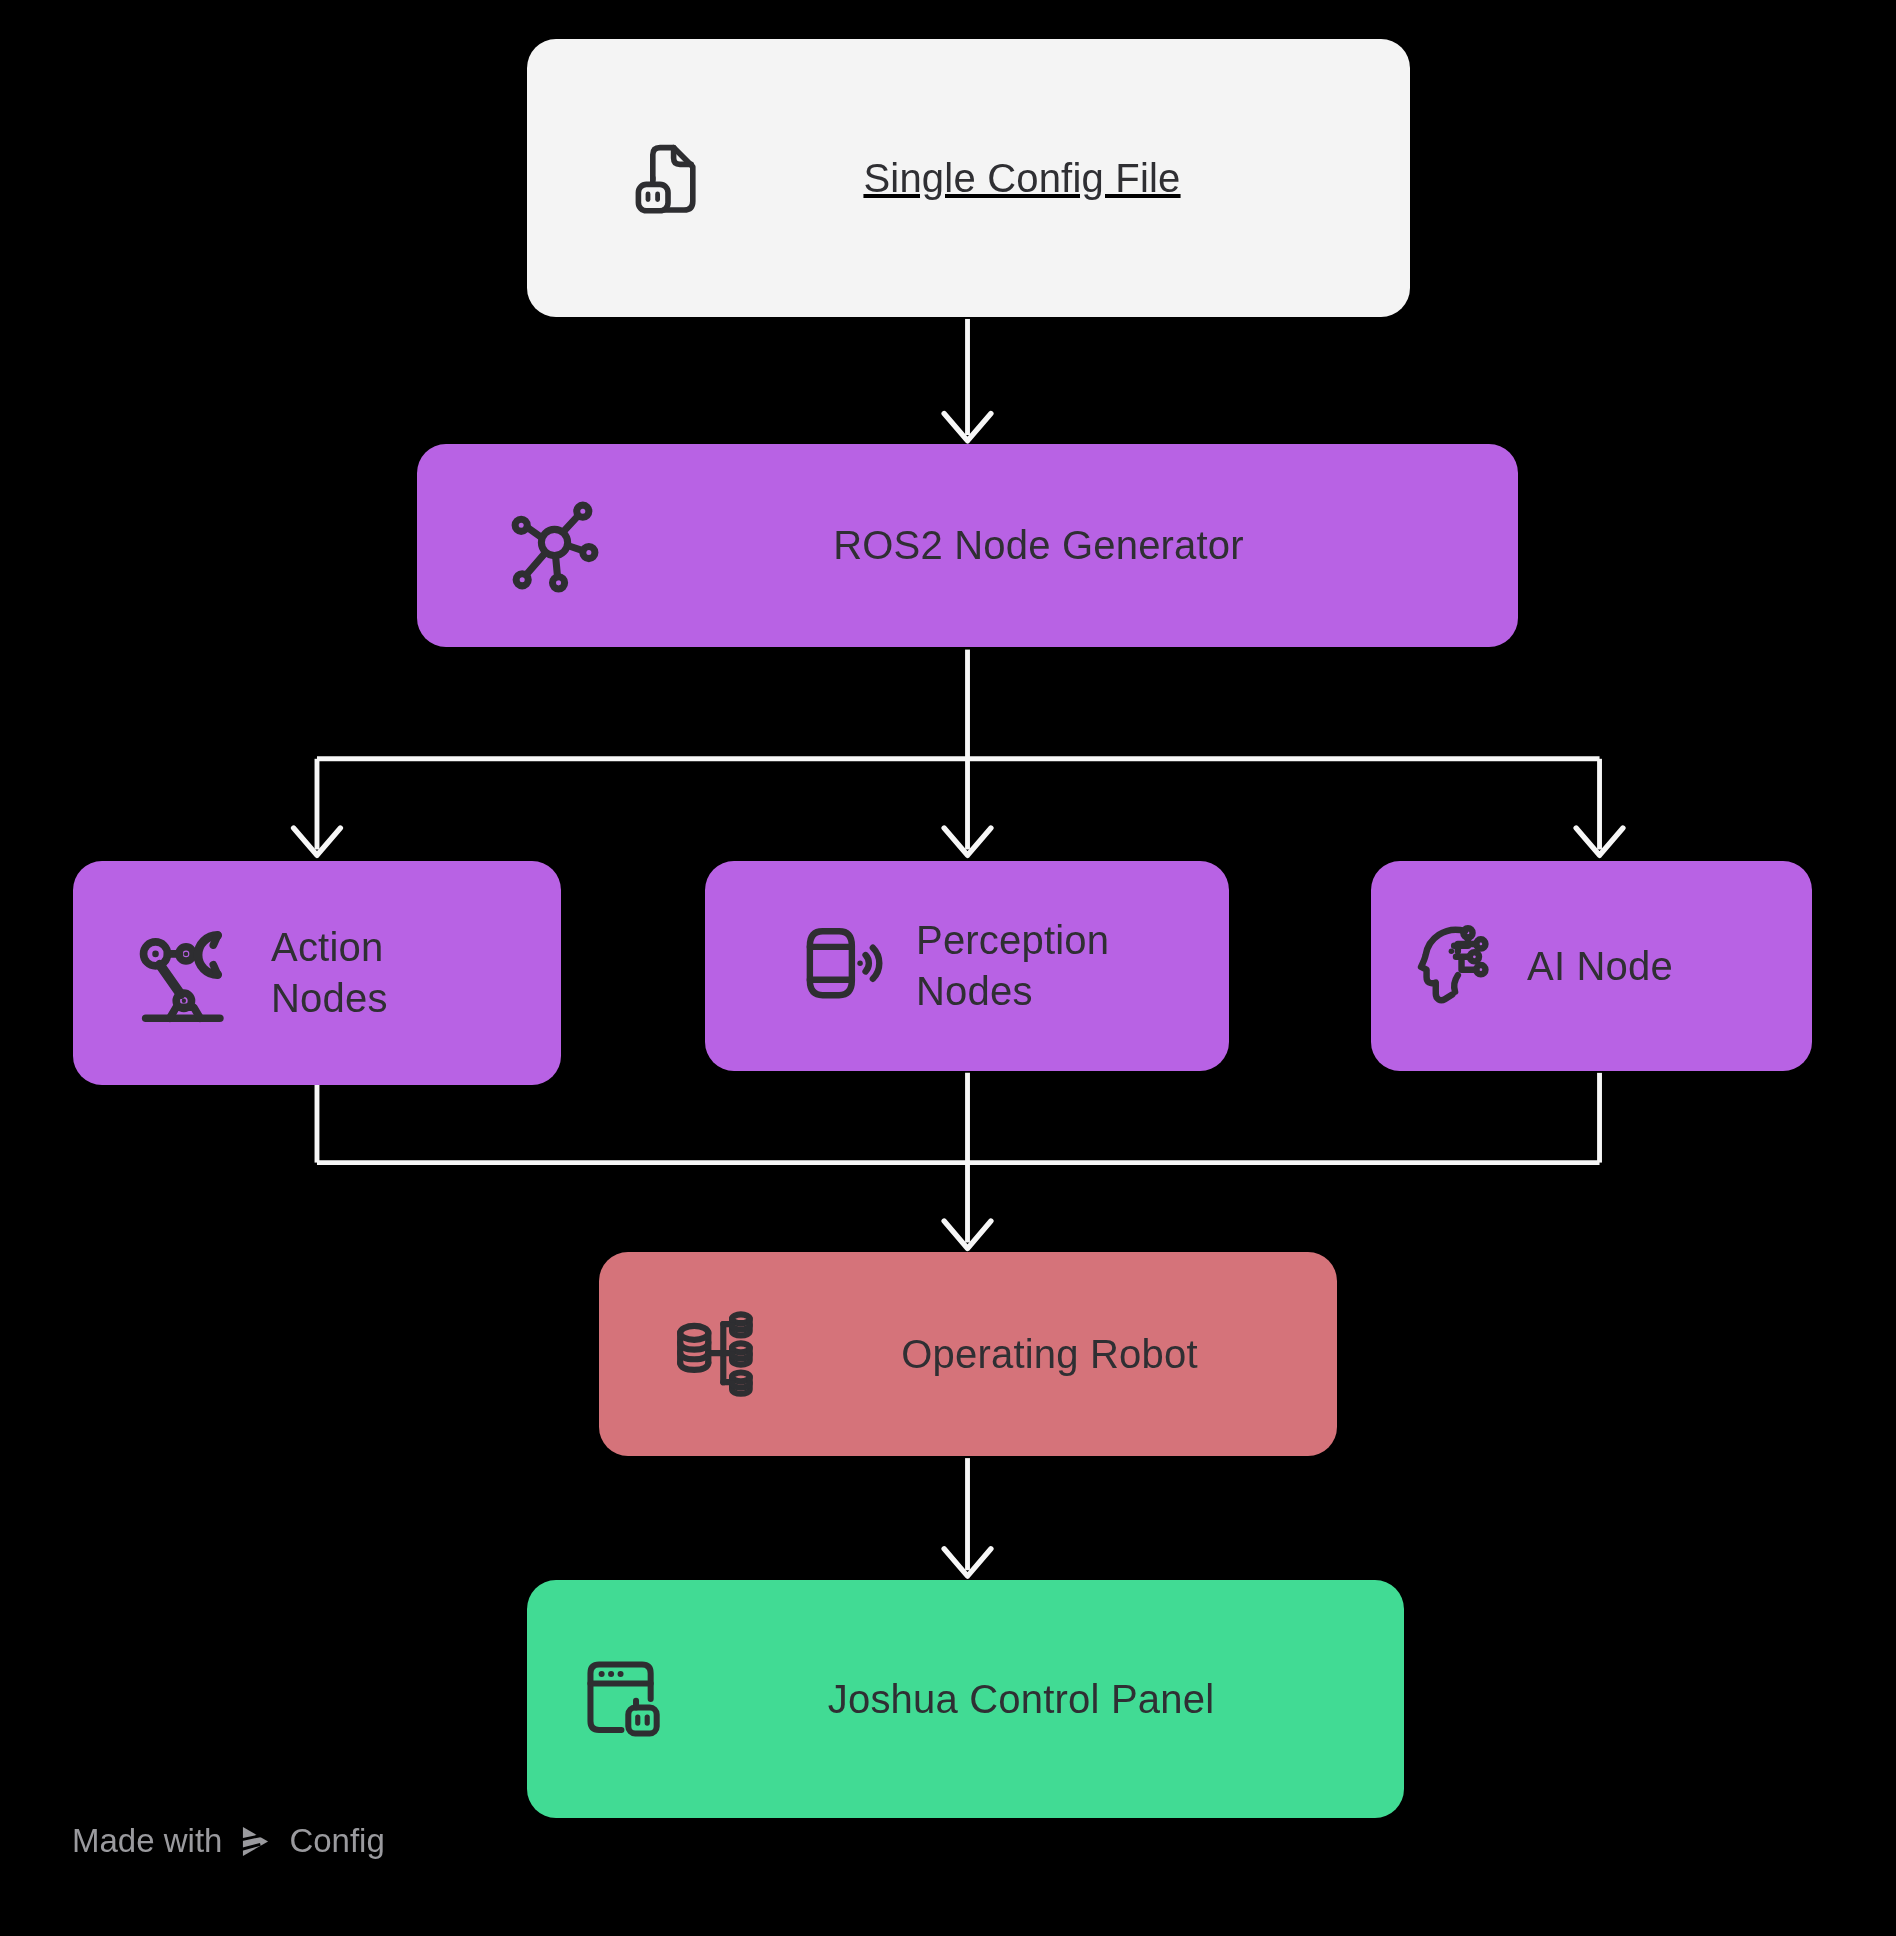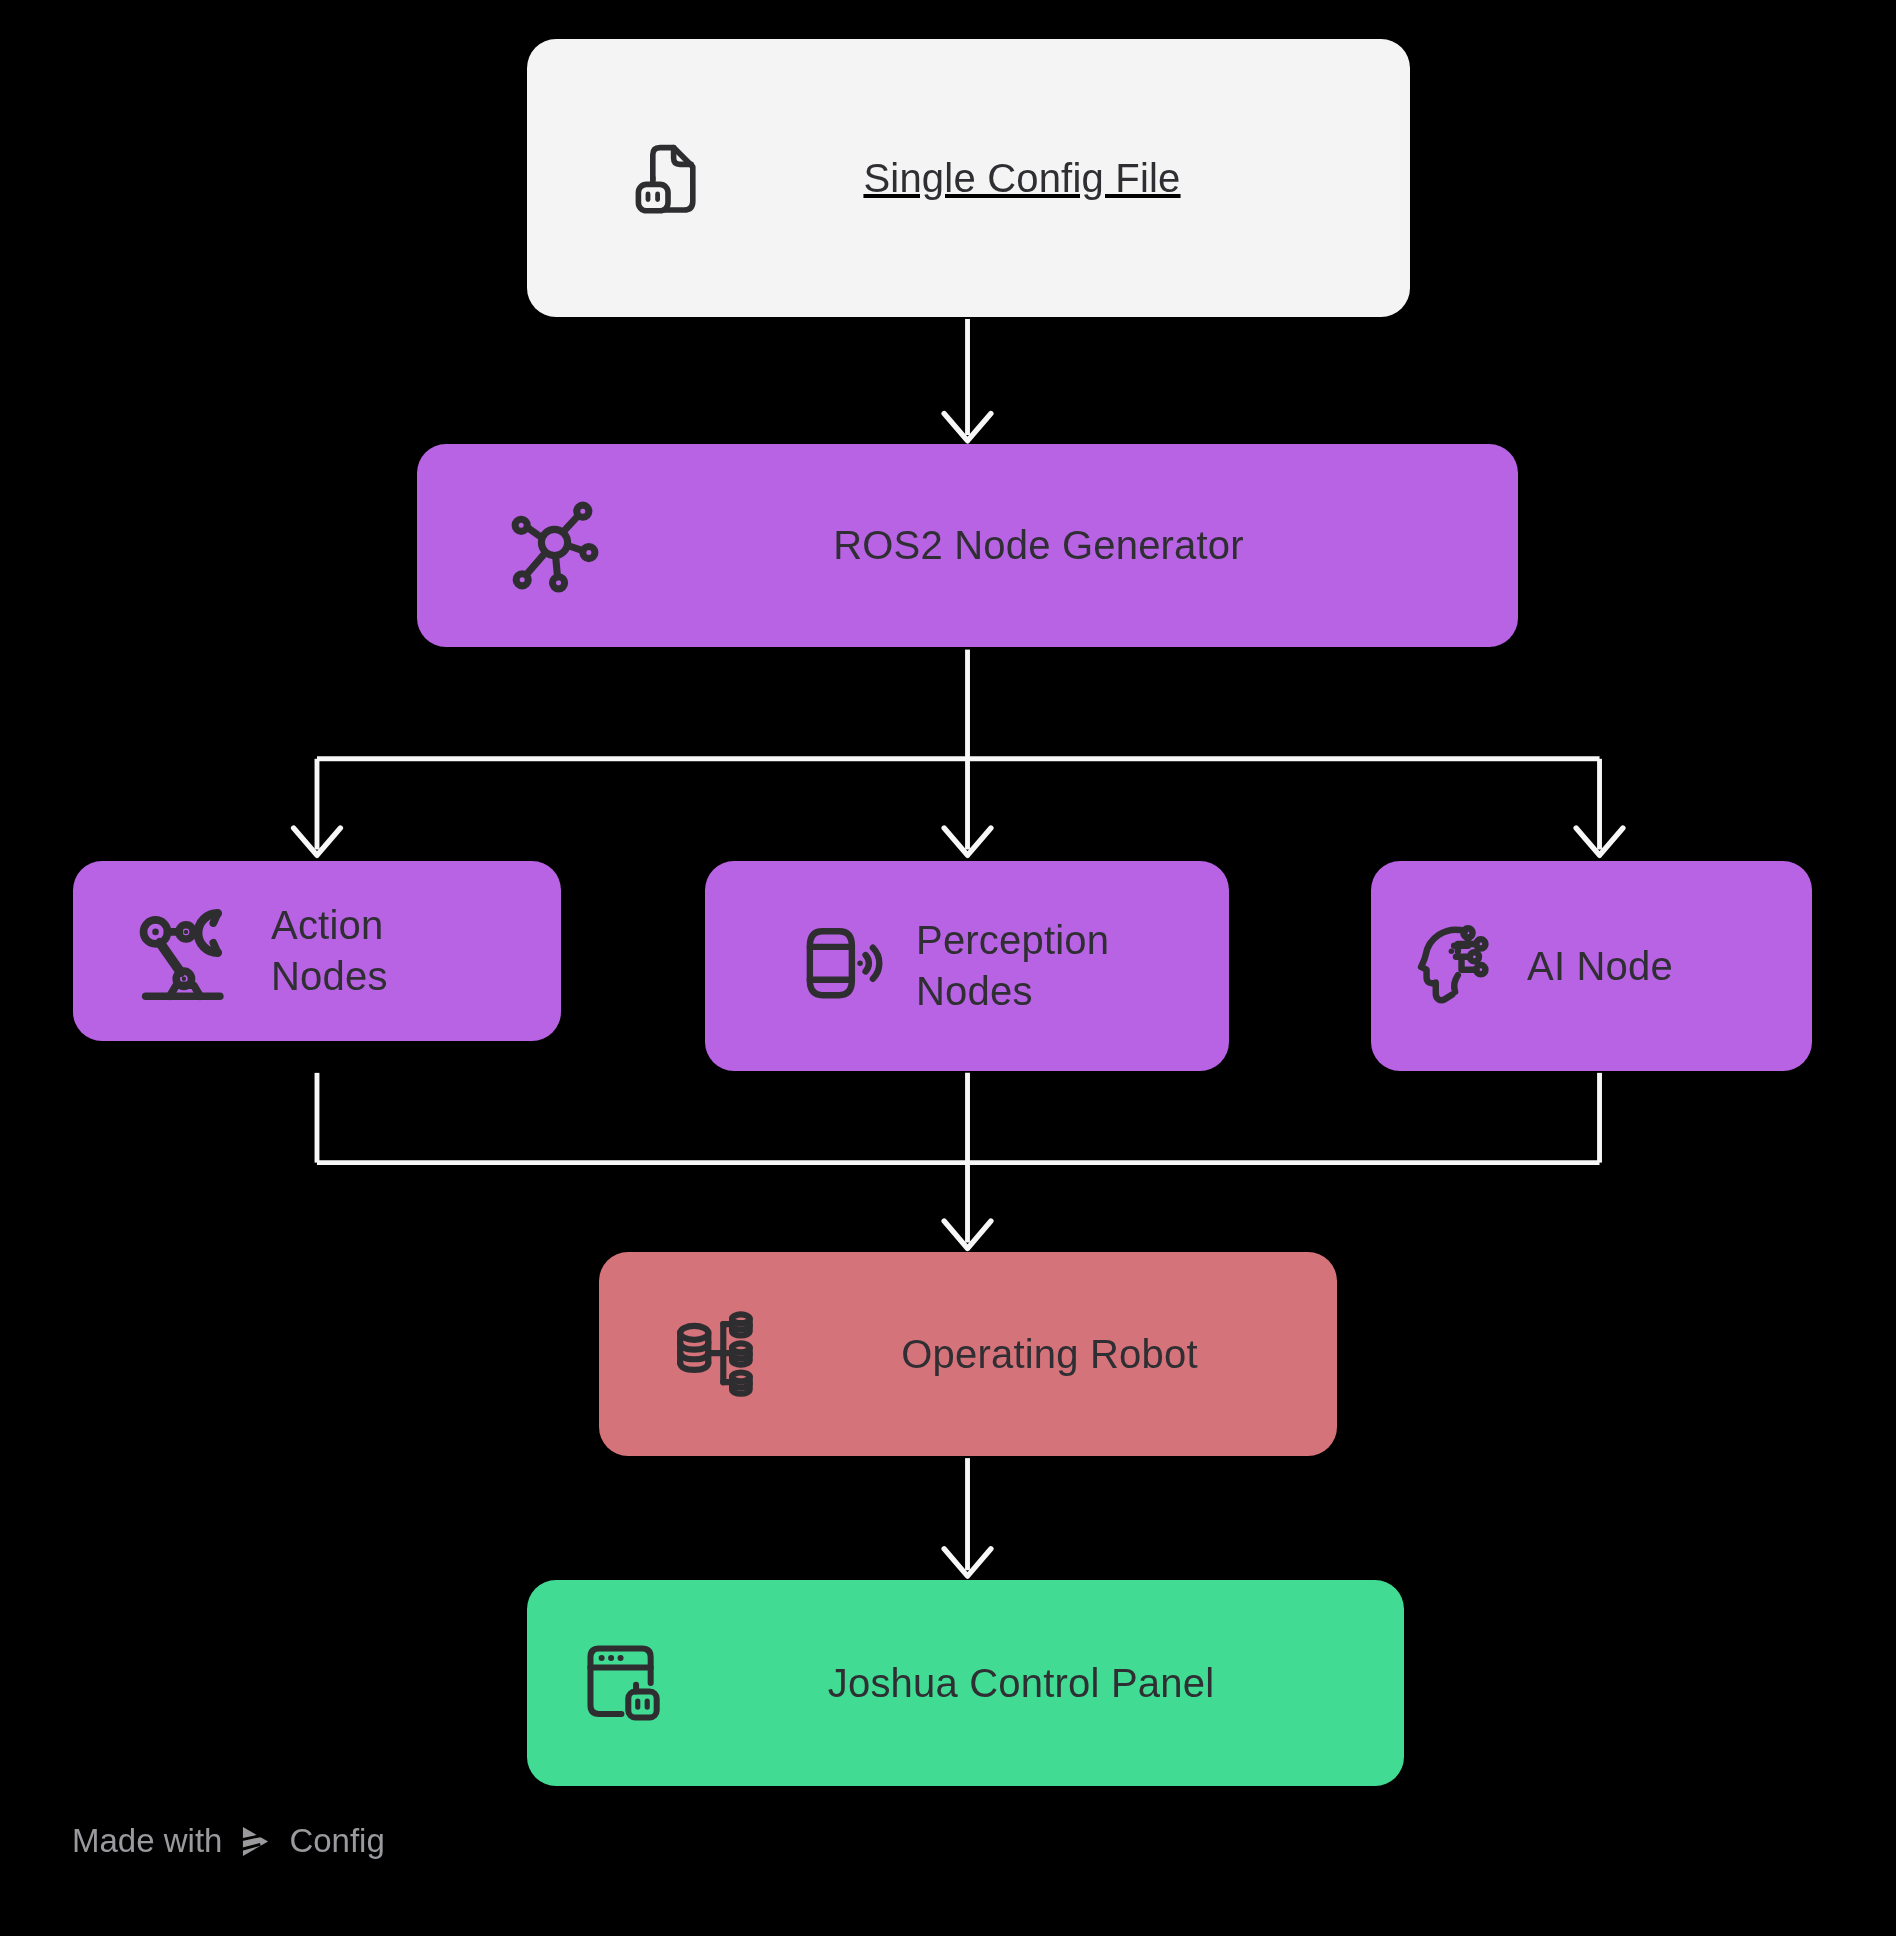--- a/index.html
+++ b/index.html
@@ -92,21 +92,21 @@
         <path class="ic" d="M 61,36 L 75,21"></path>
         <path class="ic" d="M 39,42 L 25,32"></path>
         <path class="ic" d="M 65,50 L 80,55"></path>
         <path class="ic" d="M 43,57 L 24,79"></path>
         <path class="ic" d="M 53,60 L 55,81"></path>
       </svg>
     </span>
     <span class="label" style="padding-right:44px;">ROS2 Node Generator</span>
   </div>
 
-  <div class="box" style="left: 73px; top: 861px; width: 488px; height: 180px; padding-left: 64px; background-color: rgb(184, 98, 228);">
+  <div class="box" style="left: 73px; top: 861px; width: 488px; height: 224px; padding-left: 64px; background-color: rgb(184, 98, 228);">
     <span class="icon">
       <svg width="109" height="99" viewBox="0 0 100 90">
         <path class="ic" d="M 8,86 H 76"></path>
         <path class="ic" d="M 30,86 L 36,76 H 52 L 58,86"></path>
         <circle class="ic" cx="17" cy="27" r="11"></circle>
         <circle class="icf" cx="17" cy="27" r="3"></circle>
         <path class="ic" d="M 28,27 H 39"></path>
         <circle class="ic" cx="45" cy="27" r="6.5"></circle>
         <circle class="icf" cx="45" cy="27" r="2"></circle>
         <path class="ic" d="M 74,10 A 18,18 0 1 0 74,46" style="stroke-width:8;"></path>
@@ -173,21 +173,21 @@
         <path class="ic" d="M 66,45 V 59 C 66,62 70,64 76,64 C 82,64 86,62 86,59 V 45"></path>
         <path class="ic" d="M 66,52 C 66,55 70,57 76,57 C 82,57 86,55 86,52"></path>
         <ellipse class="ic" cx="76" cy="78" rx="10" ry="5"></ellipse>
         <path class="ic" d="M 66,78 V 92 C 66,95 70,97 76,97 C 82,97 86,95 86,92 V 78"></path>
         <path class="ic" d="M 66,85 C 66,88 70,90 76,90 C 82,90 86,88 86,85"></path>
       </svg>
     </span>
     <span class="label">Operating Robot</span>
   </div>
 
-  <div class="box center-label" style="left: 527px; top: 1580px; width: 877px; height: 206px; padding-left: 54px; background-color: rgb(65, 219, 148);">
+  <div class="box center-label" style="left: 527px; top: 1580px; width: 877px; height: 238px; padding-left: 54px; background-color: rgb(65, 219, 148);">
     <span class="icon">
       <svg width="86" height="90" viewBox="0 0 100 104">
         <path class="ic" d="M 47,88 H 21 Q 11,88 11,78 V 22 Q 11,12 21,12 H 71 Q 81,12 81,22 V 52"></path>
         <path class="ic" d="M 11,34 H 81"></path>
         <circle class="icf" cx="24" cy="23" r="3.5"></circle>
         <circle class="icf" cx="35" cy="23" r="3.5"></circle>
         <circle class="icf" cx="46" cy="23" r="3.5"></circle>
         <rect class="ic" x="55" y="62" width="33" height="30" rx="8"></rect>
         <path class="ic" d="M 64,54 V 62"></path>
         <rect class="icf" x="63" y="70" width="6" height="13" rx="3"></rect>

